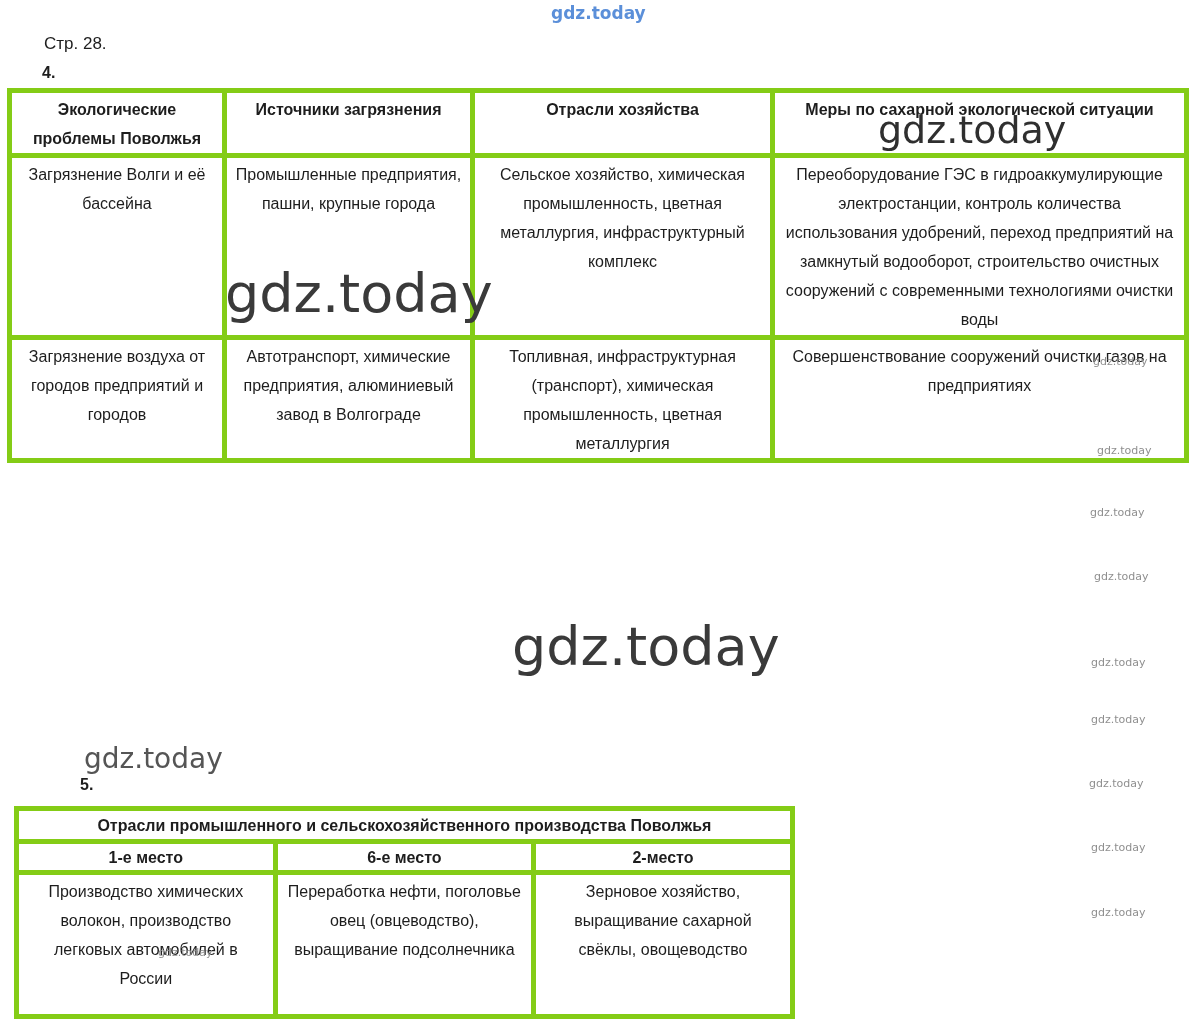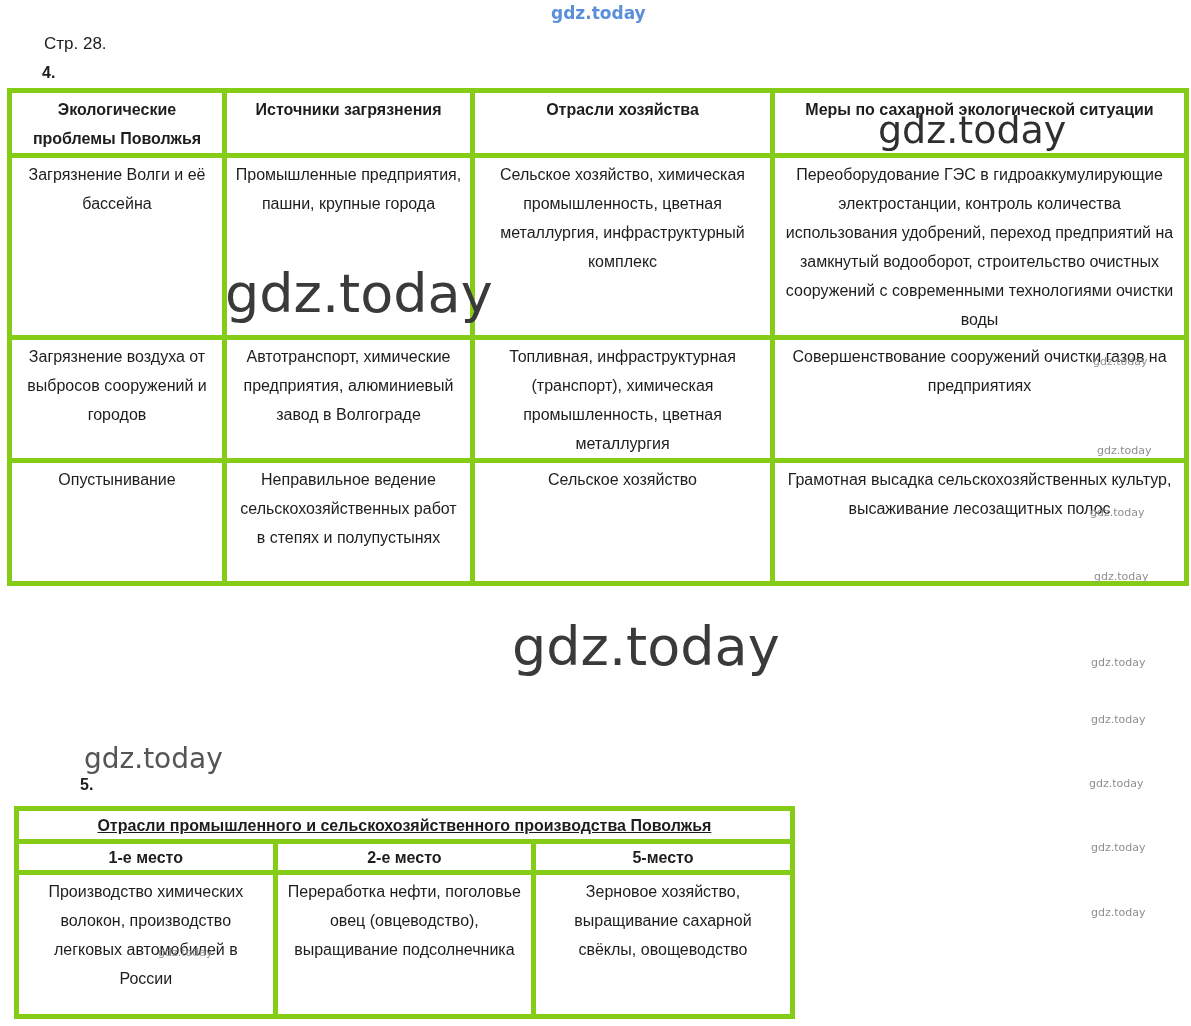--- a/index.html
+++ b/index.html
@@ -43,21 +43,21 @@
   .table1 col.c4 { width: 414px; }
   .table1 tr.hdr  { height: 60px; }
   .table1 tr.r1 { height: 182px; }
   .table1 tr.r2 { height: 90px; }
   .table1 tr.r3 { height: 60px; }
   .table1 tr.r4 { height: 120px; }
   .table1 tr.r5 { height: 123px; }
 
   .table2 { position: absolute; left: 14px; top: 806px; width: 776px; }
   .table2 col { width: 258.6px; }
-  .table2 tr.title-row { height: 30px; text-decoration: underline; }
+  .table2 tr.title-row { height: 30px; }
   .table2 tr.hdr { height: 28px; }
   .table2 tr.body { height: 144px; padding-left: 36px; }
   .table2 .title-cell { font-weight: bold; line-height: 26px; }
   .table2 tr.hdr th { line-height: 24px; }
 
   
   .wm {
     position: absolute;
     pointer-events: none;
     white-space: nowrap;
@@ -106,50 +106,44 @@
       </tr>
     </thead>
     <tbody>
       <tr class="r1">
         <td>Загрязнение Волги и её бассейна</td>
         <td>Промышленные предприятия, пашни, крупные города</td>
         <td>Сельское хозяйство, химическая промышленность, цветная металлургия, инфраструктурный комплекс</td>
         <td>Переоборудование ГЭС в гидроаккумулирующие электростанции, контроль количества использования удобрений, переход предприятий на замкнутый водооборот, строительство очистных сооружений с современными технологиями очистки воды</td>
       </tr>
       <tr class="r4">
-        <td>Загрязнение воздуха от выбросов сооружений и городов</td>
+        <td>Загрязнение воздуха от городов предприятий и городов</td>
         <td>Автотранспорт, химические предприятия, алюминиевый завод в Волгограде</td>
         <td>Топливная, инфраструктурная (транспорт), химическая промышленность, цветная металлургия</td>
         <td>Совершенствование сооружений очистки газов на предприятиях</td>
-      </tr>
-      <tr class="r5">
-        <td>Опустынивание</td>
-        <td>Неправильное ведение сельскохозяйственных работ в степях и полупустынях</td>
-        <td>Сельское хозяйство</td>
-        <td>Грамотная высадка сельскохозяйственных культур, высаживание лесозащитных полос</td>
       </tr>
     </tbody>
   </table>
 
   <div class="task-label task-5">5.</div>
 
   <table class="table2">
     <colgroup>
         <col>
         <col>
         <col>
       </colgroup>
     <thead>
       <tr class="title-row">
         <th class="title-cell" colspan="3">Отрасли промышленного и сельскохозяйственного производства Поволжья</th>
       </tr>
       <tr class="hdr">
         <th>1-е место</th>
-        <th>2-е место</th>
-        <th>5-место</th>
+        <th>6-е место</th>
+        <th>2-место</th>
       </tr>
     </thead>
     <tbody>
       <tr class="body">
         <td>Производство химических волокон, производство легковых автомобилей в России</td>
         <td>Переработка нефти, поголовье овец (овцеводство), выращивание подсолнечника</td>
         <td>Зерновое хозяйство, выращивание сахарной свёклы, овощеводство</td>
       </tr>
     </tbody>
   </table>

